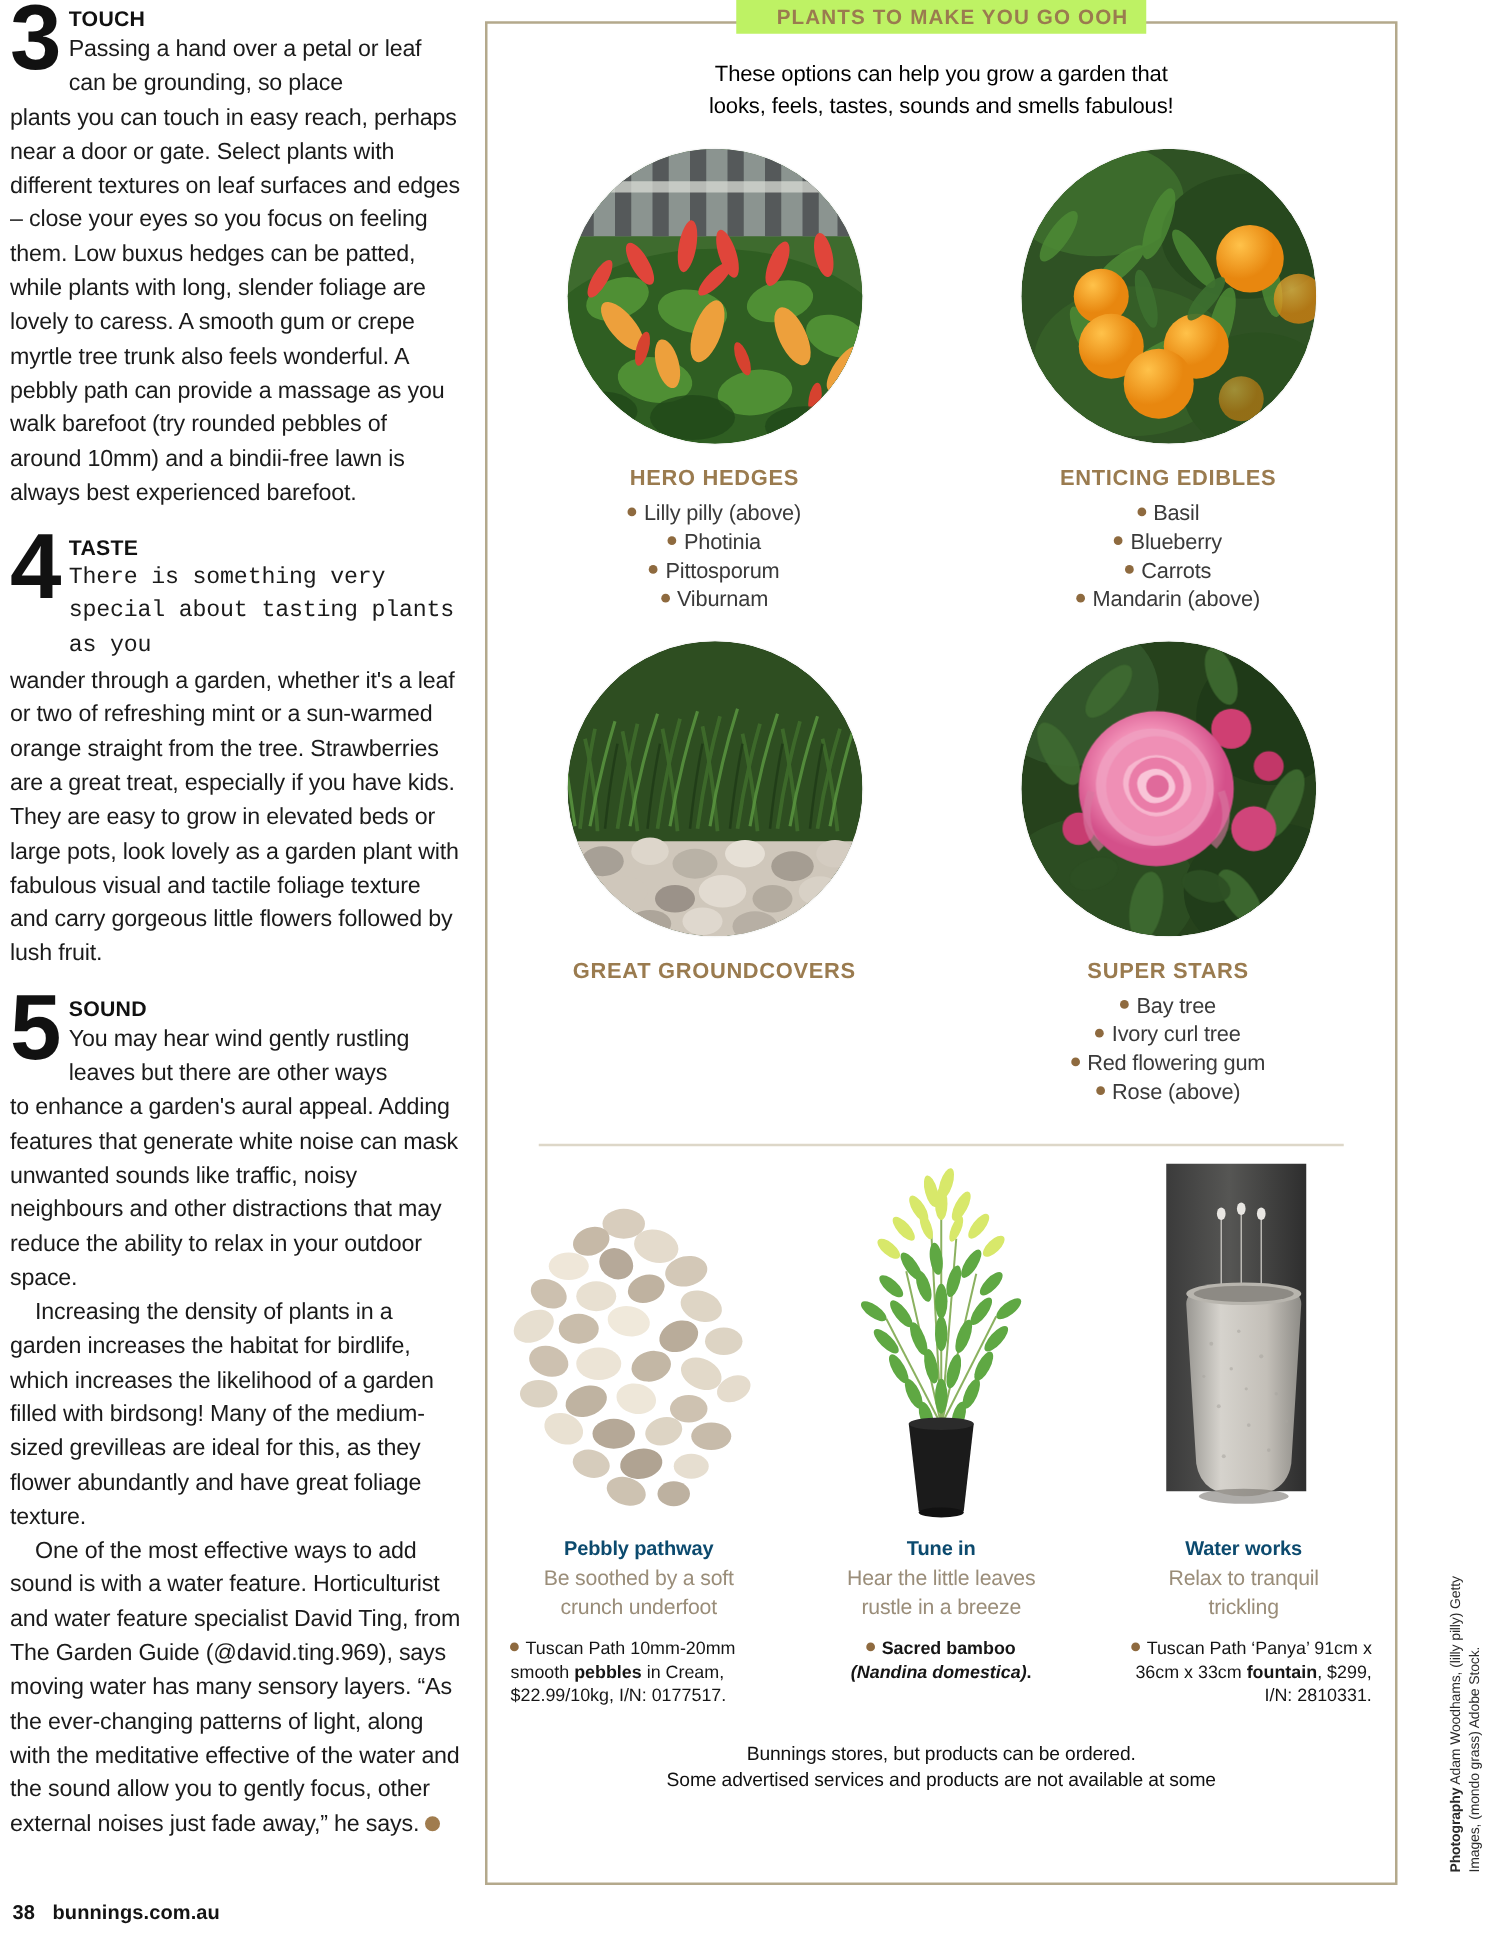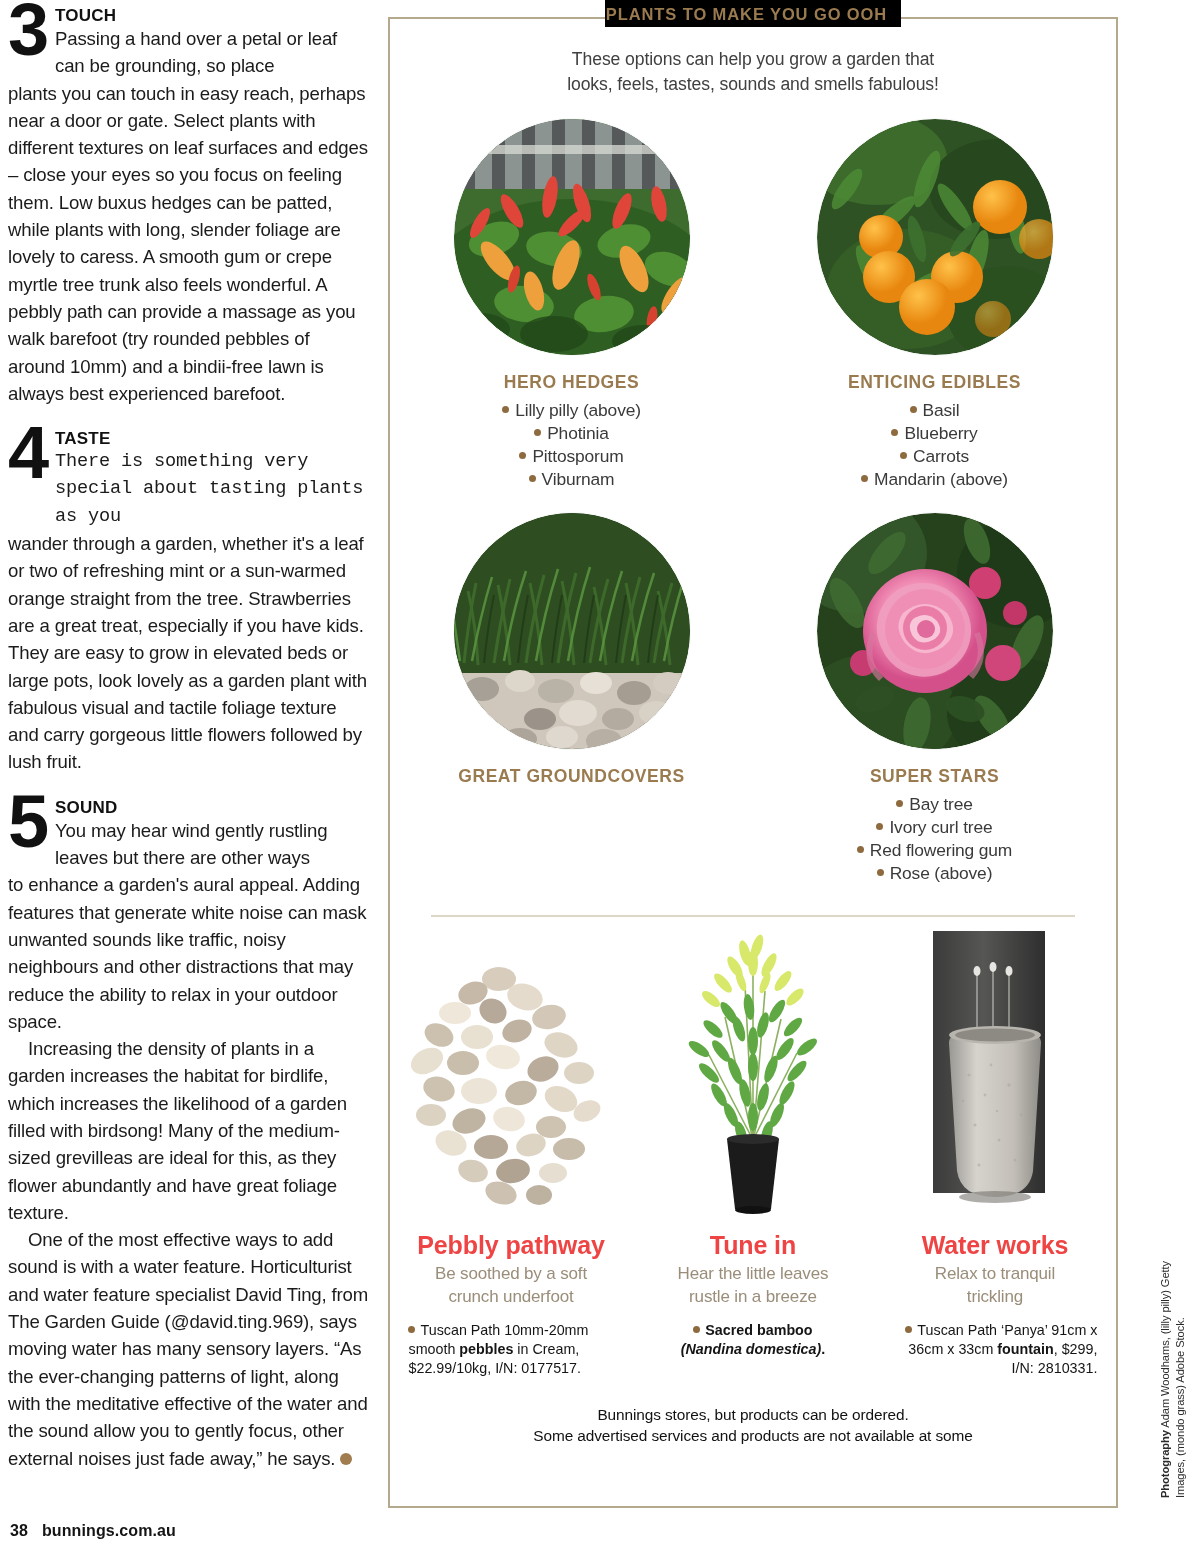--- a/index.html
+++ b/index.html
@@ -59,30 +59,30 @@
     width: 730px; height: 1491px;
     border: 2px solid #b4a98c;
     background: #fff;
   }
   .panel-title {
     position: absolute; left: 388px; top: 0px; width: 730px;
     text-align: center; z-index: 5;
   }
   .panel-title span {
     display: inline-block;
-    background: #000000;
+    background: #bef264;
     color: #9a7b4f;
     font-size: 16.5px; font-weight: 700; letter-spacing: .9px;
-    padding: 6px 14px 5px 1px;
+    padding: 6px 14px 5px 32px;
     line-height: 16px;
   }
 
   .intro {
     margin-top: 28px; text-align: center;
-    font-size: 17.6px; line-height: 25px; color: #404040;
+    font-size: 17.6px; line-height: 25px; color: #000000;
     letter-spacing: -.1px;
   }
 
   
   .plant-grid {
     display: flex; flex-wrap: wrap;
     margin-top: 22px;
   }
   .plant-cell {
     width: 50%; display: flex; flex-direction: column; align-items: center;
@@ -120,21 +120,21 @@
     display: flex; margin-top: 8px;
   }
   .prod-cell {
     width: 33.333%; display: flex; flex-direction: column; align-items: center;
   }
   .prod-img { height: 290px; display: flex; align-items: flex-end; justify-content: center; }
   .prod-img svg { display: block; }
 
   .prod-title {
     margin-top: 16px;
-    font-size: 25px; font-weight: 700; color: #ef4444;
+    font-size: 16px; font-weight: 700; color: #0c4a6e;
     letter-spacing: -.1px; text-align: center;
   }
   .prod-sub {
     margin-top: 2px;
     font-size: 17px; line-height: 23px; color: #9a8d79;
     text-align: center; letter-spacing: -.15px;
   }
   .prod-det {
     margin-top: 13px; width: 205px;
     font-size: 14.3px; line-height: 19px; color: #151515;

